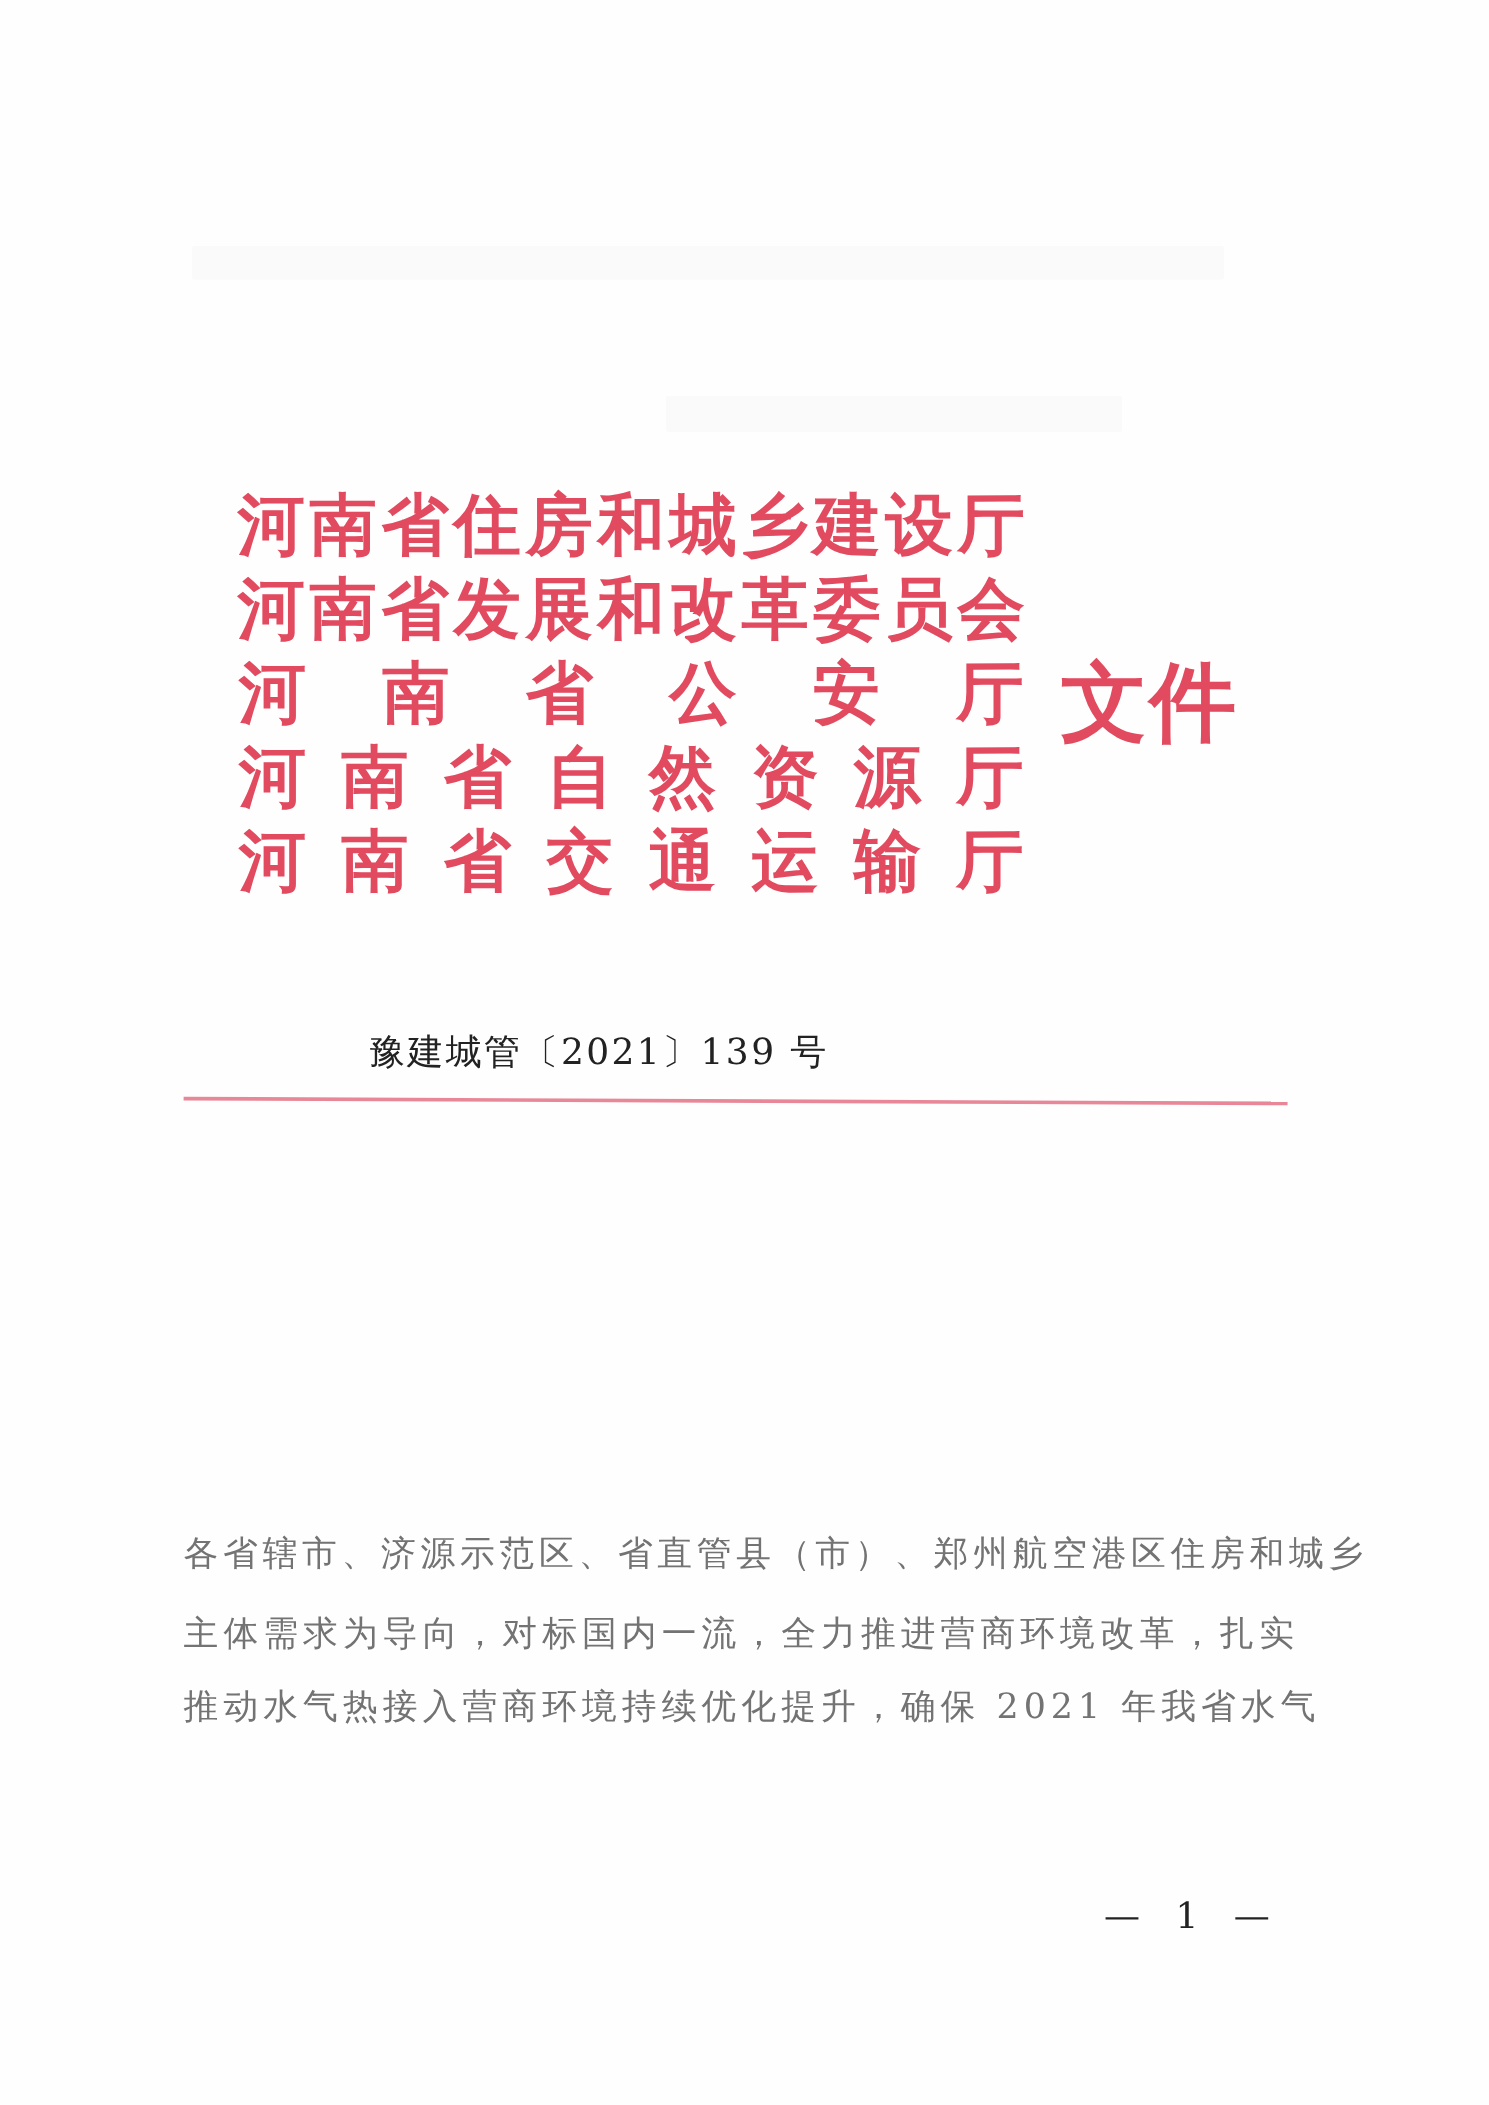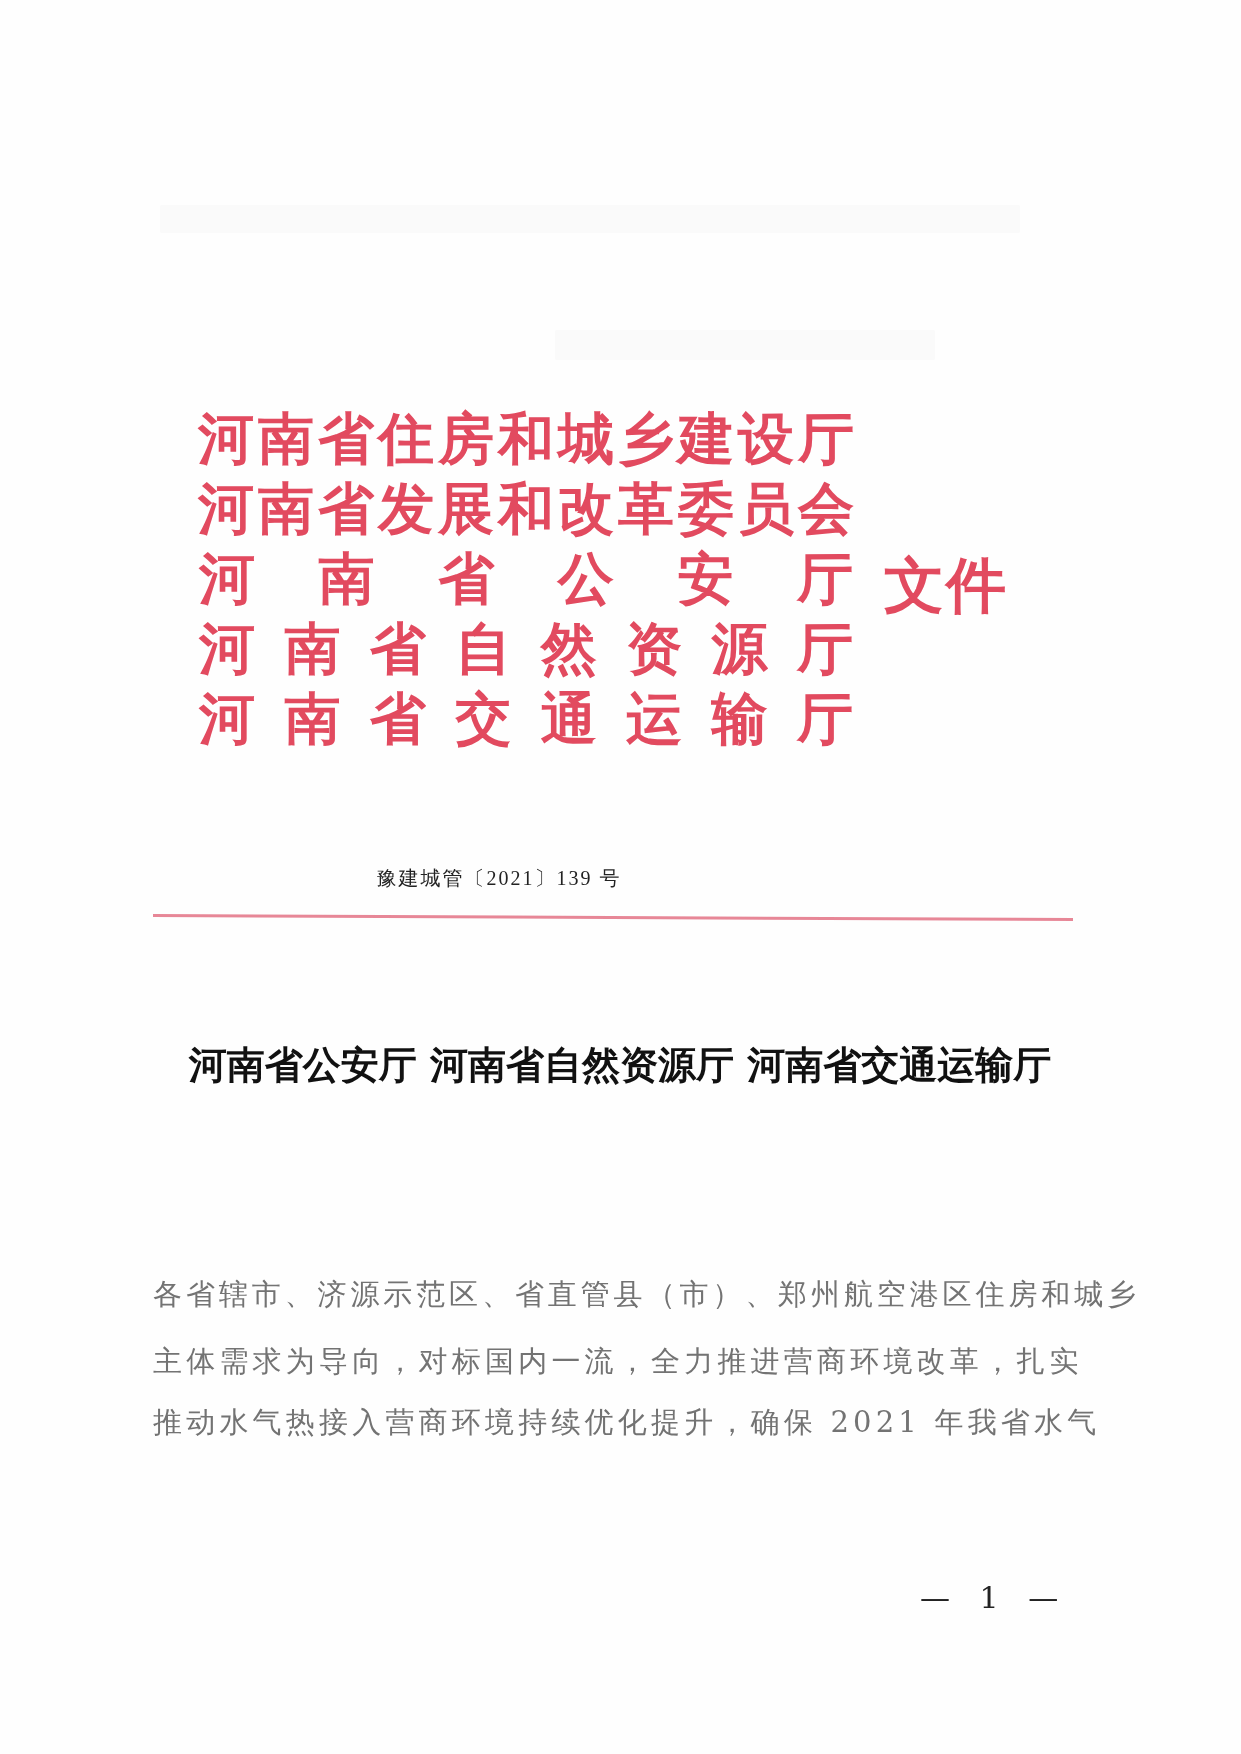--- a/index.html
+++ b/index.html
@@ -51,38 +51,37 @@
       width: 62px;
       text-align: center;
     }
     .wenjian {
       position: absolute;
       left: 884px;
       top: 540px;
       color: #e24a5f;
       font-family: "DejaVu Sans", "Liberation Sans", sans-serif;
       font-weight: bold;
-      font-size: 60px;
+      font-size: 72px;
       line-height: 90px;
       letter-spacing: 2px;
       text-align: center;
     }
 
     
     .doc-number {
       position: absolute;
       left: 0;
       width: 998px;
       top: 858px;
       text-align: center;
-      font-size: 20px;
+      font-size: 30px;
       line-height: 40px;
       color: #222;
       letter-spacing: 2px;
-      font-family: Liberation Serif, serif;
     }
     .separator {
       position: absolute;
       left: 153px;
       top: 914px;
       width: 920px;
       height: 3px;
       background: #e47a8c;
       transform: rotate(0.25deg);
       transform-origin: left center;
@@ -208,21 +207,20 @@
       <span class="ch">厅</span>
     </div>
   </div>
 
   <div class="wenjian">文件</div>
 
   <div class="doc-number">豫建城管〔2021〕139 号</div>
   <div class="separator"></div>
 
   <div class="title-block">
-    <span class="title-line">河南省公安厅  河南省自然资源厅  河南省交通运输厅</span>
   </div>
 
   <div class="body-block">
     <div class="addressee">
       <span class="body-line">各省辖市、济源示范区、省直管县（市）、郑州航空港区住房和城乡</span>
     </div>
     <div class="para-gap"></div>
     <div class="paragraph">
       <span class="body-line">主体需求为导向，对标国内一流，全力推进营商环境改革，扎实</span>
       <span class="body-line">推动水气热接入营商环境持续优化提升，确保 2021 年我省水气</span>

